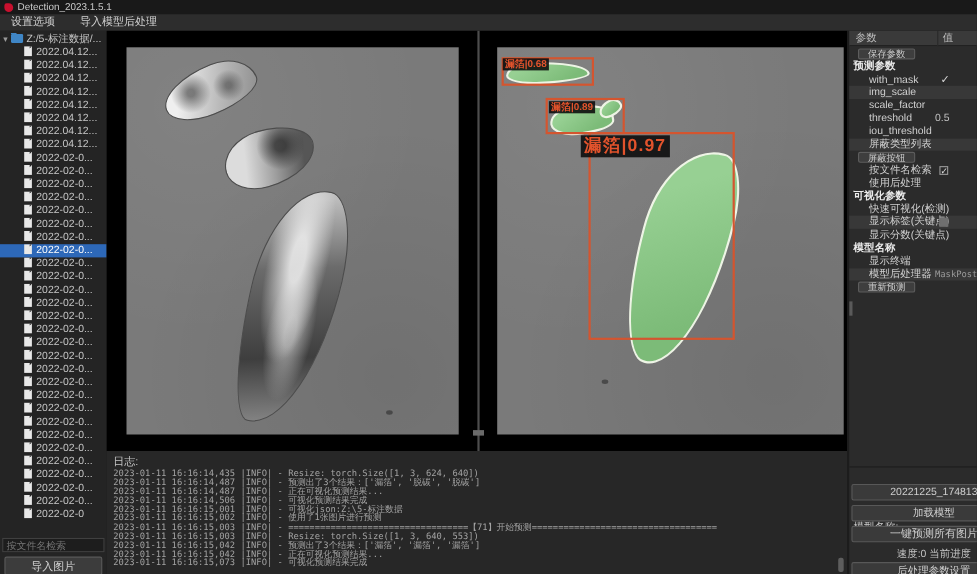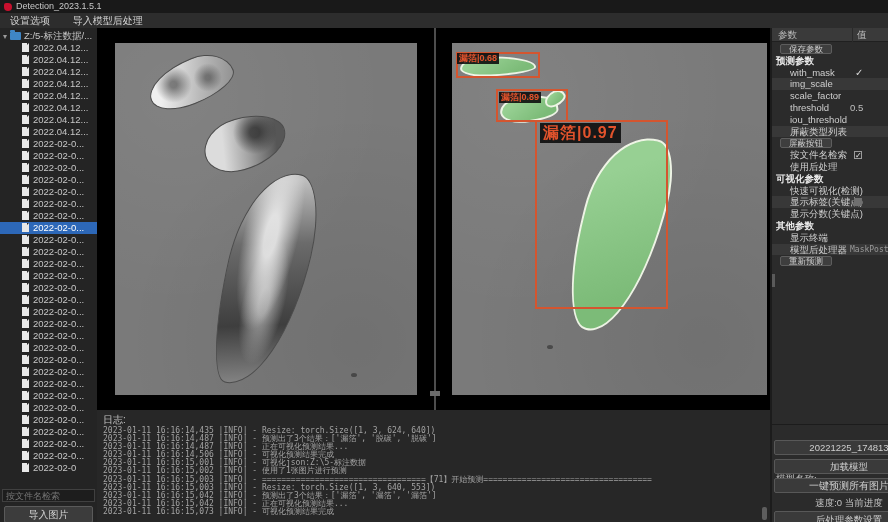--- a/index.html
+++ b/index.html
@@ -214,21 +214,21 @@
   <div id="img-right" class="gray-img">
     <div id="mask-1" class="mask"></div>
     <div id="mask-2a" class="mask"></div>
     <div id="mask-2b" class="mask"></div>
     <div id="mask-3" class="mask"></div>
     <div class="det-box" style="left:4px; top:9px; width:84px; height:26px;"></div>
     <div class="det-label small" style="left:5px; top:10px;">漏箔|0.68</div>
     <div class="det-box" style="left:44px; top:46px; width:72px; height:33px;"></div>
     <div class="det-label small" style="left:47px; top:49px;">漏箔|0.89</div>
     <div class="det-box" style="left:83px; top:77px; width:133px; height:189px;"></div>
-    <div class="det-label big" style="left:88px; top:80px;text-align:center;">漏箔|0.97</div>
+    <div class="det-label big" style="left:76px; top:80px;text-align:center;">漏箔|0.97</div>
     <div class="speck" style="left:95px; top:302px;"></div>
   </div>
 </div>
 
 <div id="log-panel">
   <div id="log-title">日志:</div>
   <div id="log-lines"><div>2023-01-11 16:16:14,435 |INFO| - Resize: torch.Size([1, 3, 624, 640])</div><div>2023-01-11 16:16:14,487 |INFO| - 预测出了3个结果：['漏箔', '脱碳', '脱碳']</div><div>2023-01-11 16:16:14,487 |INFO| - 正在可视化预测结果...</div><div>2023-01-11 16:16:14,506 |INFO| - 可视化预测结果完成</div><div>2023-01-11 16:16:15,001 |INFO| - 可视化json:Z:\5-标注数据</div><div>2023-01-11 16:16:15,002 |INFO| - 使用了1张图片进行预测</div><div>2023-01-11 16:16:15,003 |INFO| - ==================================【71】开始预测===================================</div><div>2023-01-11 16:16:15,003 |INFO| - Resize: torch.Size([1, 3, 640, 553])</div><div>2023-01-11 16:16:15,042 |INFO| - 预测出了3个结果：['漏箔', '漏箔', '漏箔']</div><div>2023-01-11 16:16:15,042 |INFO| - 正在可视化预测结果...</div><div>2023-01-11 16:16:15,073 |INFO| - 可视化预测结果完成</div></div>
   <div id="log-scroll"></div>
 </div>
 
@@ -281,21 +281,21 @@
         <span class="p-label">快速可视化(检测)</span>
       </div>
       <div class="p-row dark">
         <span class="p-label">显示标签(关键点)</span>
         <span class="checkbox gray"></span>
       </div>
       <div class="p-row">
         <span class="p-label">显示分数(关键点)</span>
       </div>
       <div class="p-row">
-        <span class="p-label section">其他参数</span>
+        <span class="p-label section">模型名称</span>
       </div>
       <div class="p-row">
         <span class="p-label">显示终端</span>
       </div>
       <div class="p-row dark">
         <span class="p-label">模型后处理器</span>
         <span class="p-value mono">MaskPostPro</span>
       </div>
       <div class="p-row">
         <button class="p-btn">重新预测</button>

